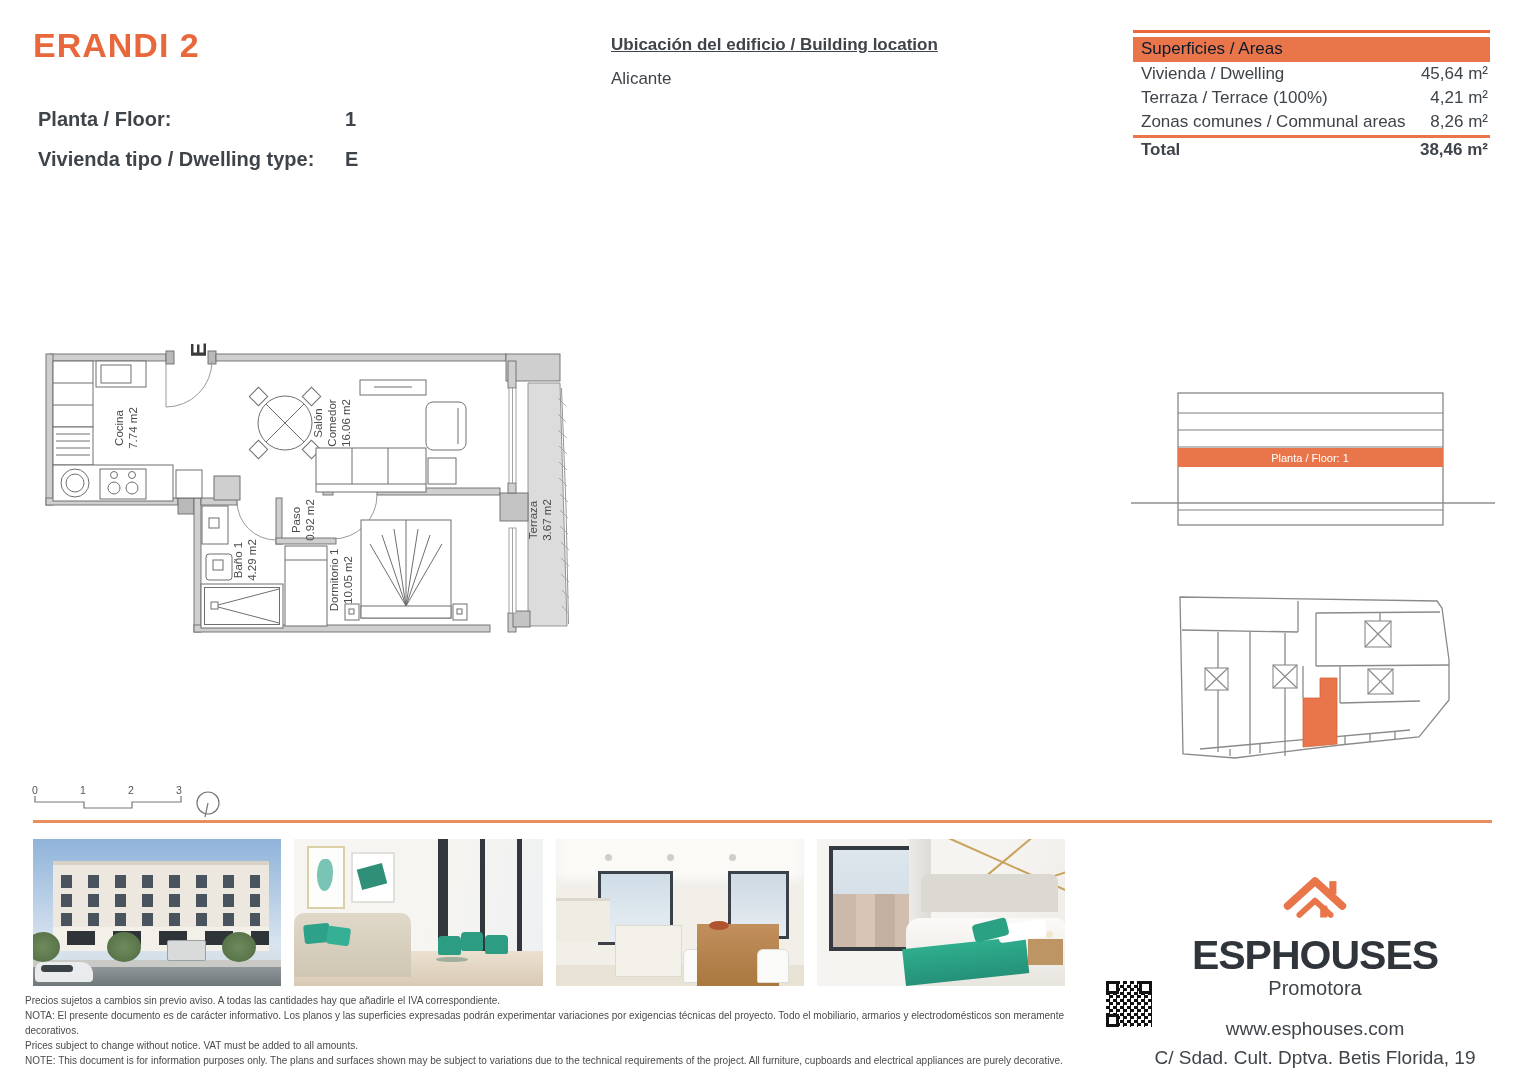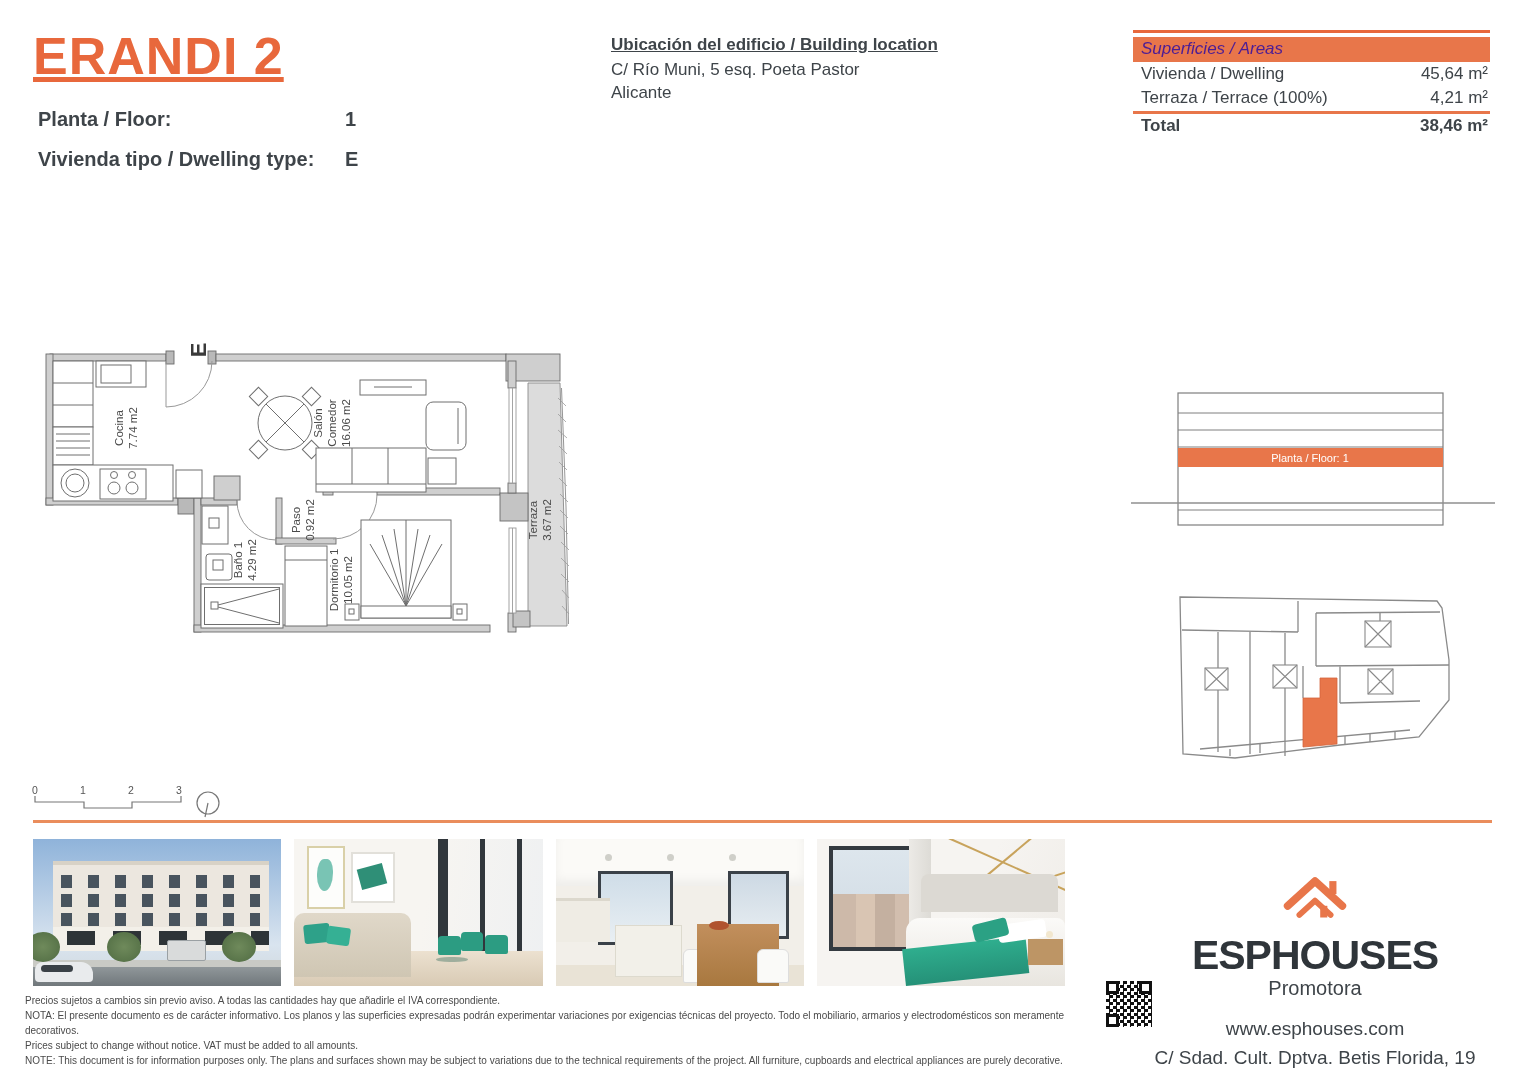--- a/index.html
+++ b/index.html
@@ -1,31 +1,31 @@
 <!DOCTYPE html>
 <html><head>
 <meta charset="utf-8">
 <style>
   html,body{margin:0;padding:0;background:#eee;}
   .page{position:relative;width:1527px;height:1080px;background:#fff;overflow:hidden;
         font-family:"Liberation Sans",sans-serif;color:#3e4449;}
   .abs{position:absolute;}
 
   
-  .title{left:33px;top:26px;font-size:52px;font-weight:bold;letter-spacing:1px;color:#e8683c;text-decoration:underline;}
+  .title{left:33px;top:26px;font-size:34px;font-weight:bold;letter-spacing:1px;color:#e8683c;}
   .meta{left:38px;top:108px;font-size:20px;font-weight:bold;}
   .meta-row{display:flex;margin-bottom:17px;}
   .meta-label{width:307px;}
   .loc{left:611px;top:34px;font-size:17px;line-height:1.32;}
-  .loc-title{font-weight:bold;text-decoration:underline;margin-bottom:3px;}
+  .loc-title{font-weight:bold;text-decoration:underline;margin-bottom:12px;}
 
   
   .areas{left:1133px;top:30px;width:357px;font-size:17px;}
   .areas-topline{height:3px;background:#e8683c;margin-bottom:4px;}
-  .areas-header{background:#e8764a;color:#4c1d95;padding:2px 0 3px 8px;font-style:italic;}
+  .areas-header{background:#e8764a;color:#0f172a;padding:2px 0 3px 8px;}
   .arow{display:flex;justify-content:space-between;padding:2px 2px 2px 8px;}
   .arow .v{text-align:right;}
   .arow.total{border-top:3px solid #e8764a;font-weight:bold;margin-top:1px;}
 
   
   svg text{font-family:"Liberation Sans",sans-serif;}
   .plan-label{font-size:11.5px;fill:#4a4a4a;}
   .rule{left:33px;top:820px;width:1459px;height:3px;background:#ea8d5c;}
 
   
@@ -118,34 +118,37 @@
       <span>1</span>
     </div>
     <div class="meta-row">
       <span class="meta-label">Vivienda tipo / Dwelling type:</span>
       <span>E</span>
     </div>
   </div>
 
   <div class="abs loc">
     <div class="loc-title">Ubicación del edificio / Building location</div>
-    <div>C/ Río Muni, 5 esq. Poeta Pastor</div>
     <div>Alicante</div>
   </div>
 
   <div class="abs areas">
     <div class="areas-topline"></div>
     <div class="areas-header">Superficies / Areas</div>
     <div class="arow">
       <span>Vivienda / Dwelling</span>
       <span class="v">45,64 m²</span>
     </div>
     <div class="arow">
       <span>Terraza / Terrace (100%)</span>
       <span class="v">4,21 m²</span>
+    </div>
+    <div class="arow">
+      <span>Zonas comunes / Communal areas</span>
+      <span class="v">8,26 m²</span>
     </div>
     <div class="arow total">
       <span>Total</span>
       <span class="v">38,46 m²</span>
     </div>
   </div>
 
   <svg class="abs" style="left:30px;top:328px;" width="545" height="340" viewBox="0 0 545 340">
 
     <g>

